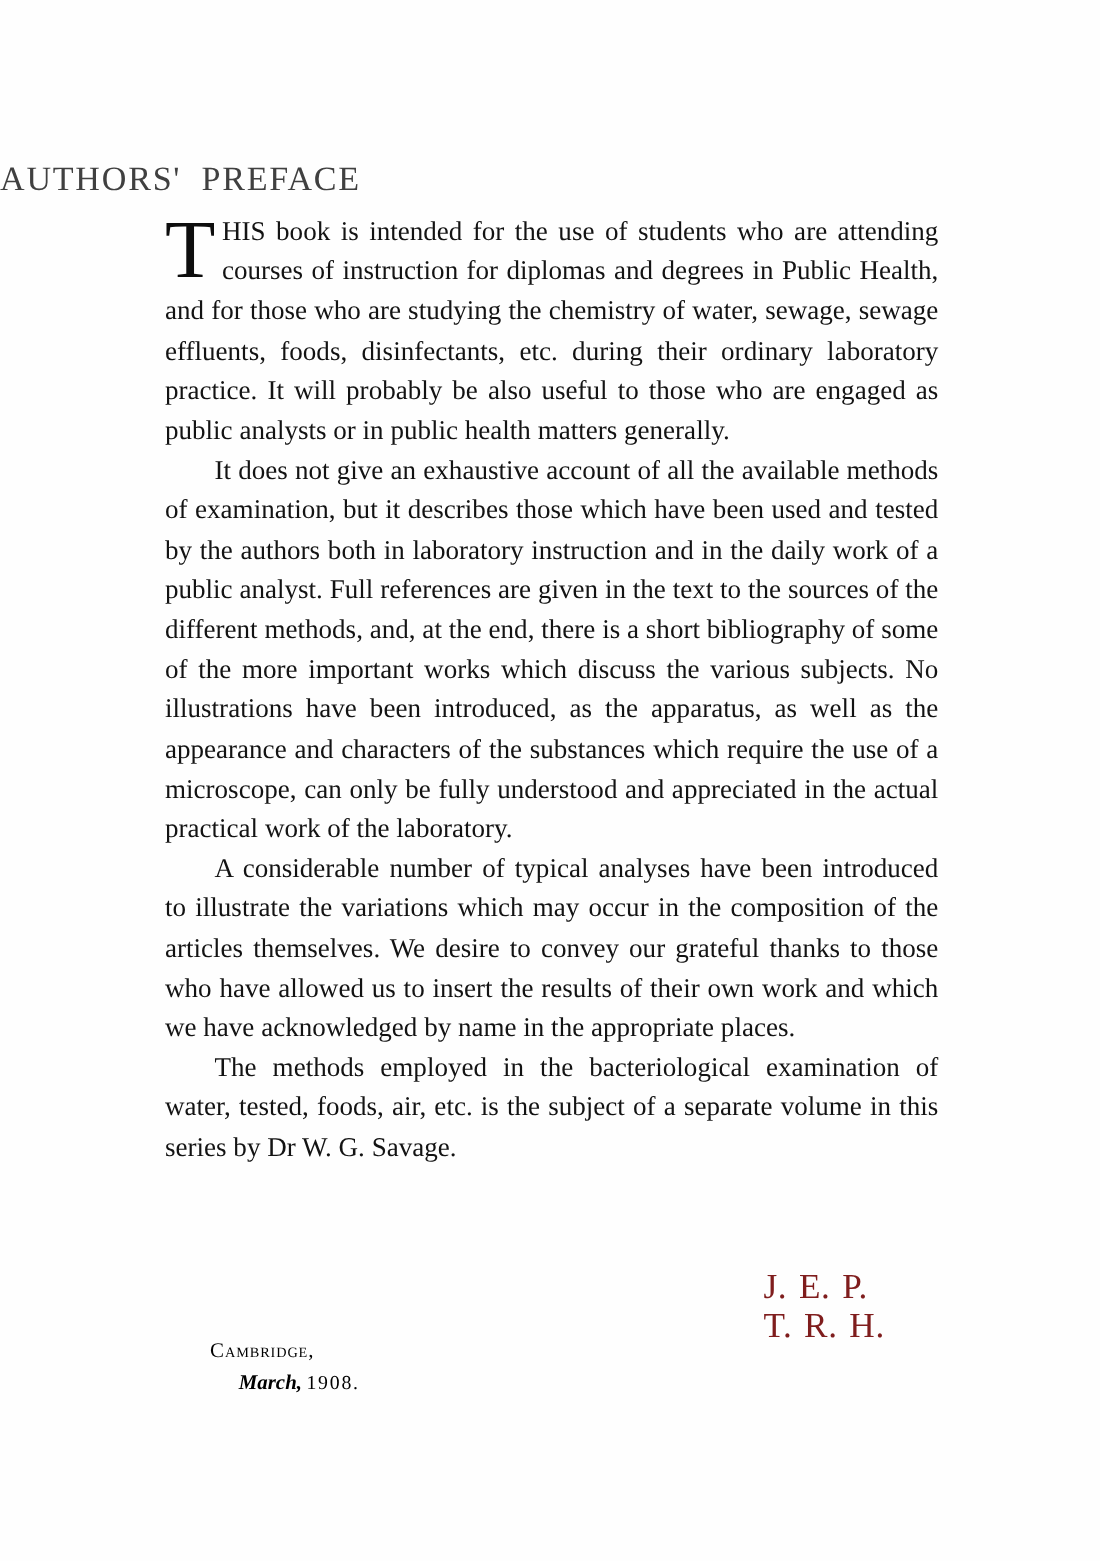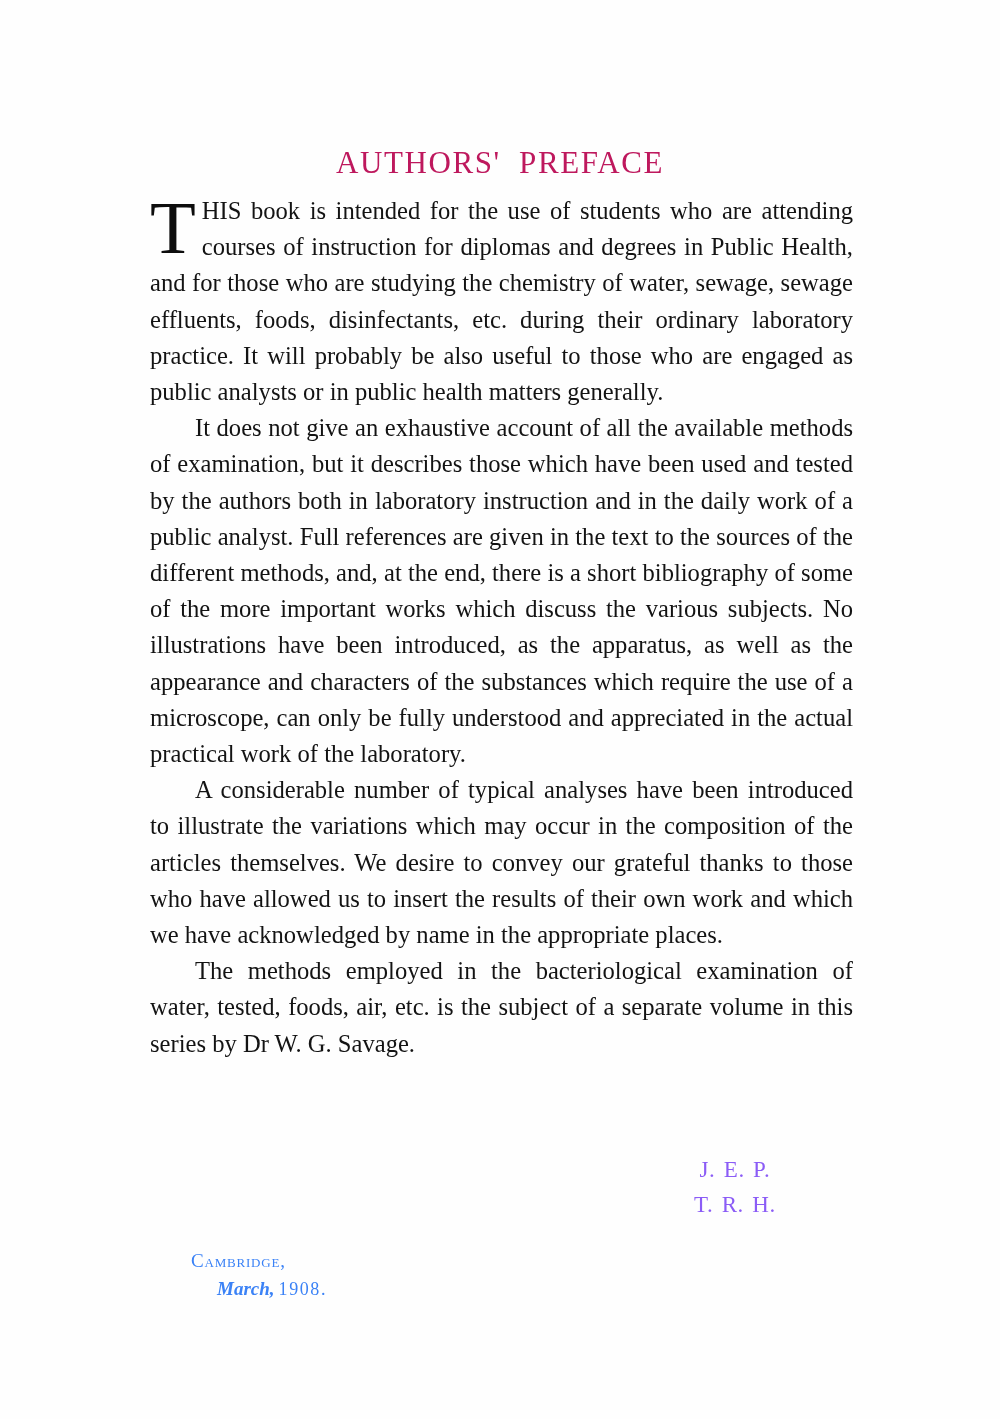--- a/index.html
+++ b/index.html
@@ -23,27 +23,27 @@
     inset: 0;
     background: #fefefe;
   }
 
   
   .page-heading {
     position: absolute;
     top: 126px;
     left: 0;
     width: 1000px;
-    text-align: center;
+    text-align: left;
     font-size: 31px;
     letter-spacing: 1.6px;
     word-spacing: 9px;
     font-weight: 400;
     line-height: 1;
-    color: #be185d;
+    color: #404040;
   }
 
   
   .body-col {
     position: absolute;
     top: 193px;
     left: 150px;
     width: 703px;
   }
 
@@ -75,39 +75,39 @@
     margin-top: 2px;
     font-weight: 400;
     color: #0d0d0d;
   }
 
   
   .signatures {
     position: absolute;
     top: 1152px;
     left: 694px;
-    text-align: center;
-    font-size: 23px;
+    text-align: left;
+    font-size: 32px;
     line-height: 35px;
     letter-spacing: 0.6px;
     word-spacing: 2px;
-    color: #8b5cf6;
+    color: #7f1d1d;
   }
   .signatures div {
     white-space: nowrap;
   }
 
   
   .colophon {
     position: absolute;
-    top: 1248px;
+    top: 1216px;
     left: 191px;
     font-size: 17.5px;
     line-height: 26px;
-    color: #3b82f6;
+    color: #000000;
   }
   .colophon .place {
     font-variant: small-caps;
     letter-spacing: 0.8px;
     font-size: 19px;
     display: block;
   }
   .colophon .date {
     display: block;
     margin-left: 26px;

